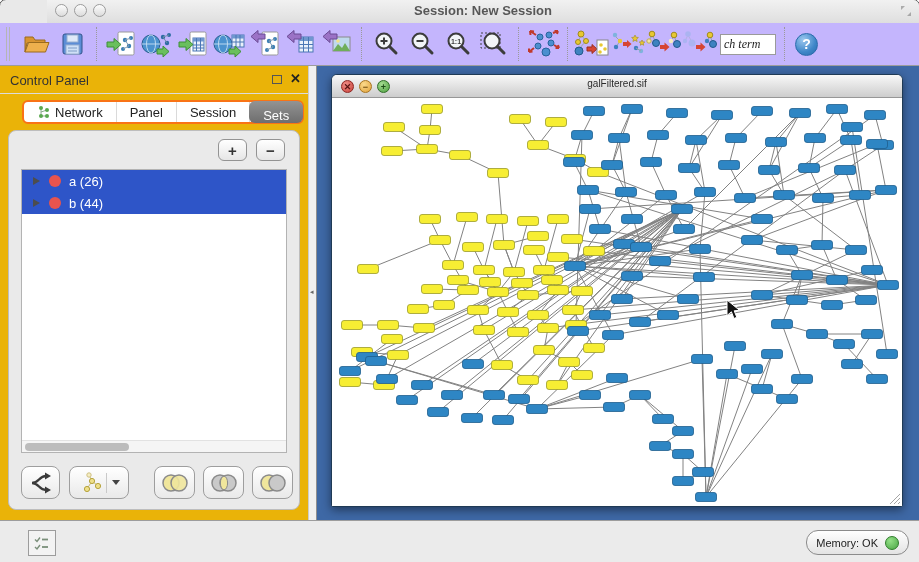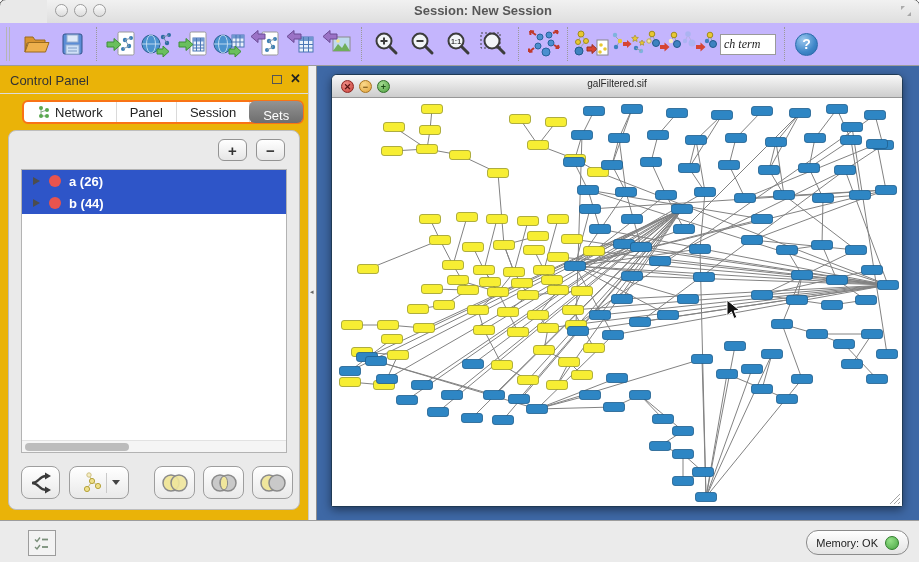--- a/index.html
+++ b/index.html
@@ -40,21 +40,21 @@
   .tab.active{background:linear-gradient(#939393,#6e6e6e);color:#fff;border-radius:6px;margin:-1px;padding:0 14px;align-items:flex-end;}
   .tab .nicon{margin-right:5px;}
   .setsbox{position:absolute;top:64px;left:8px;right:8px;bottom:10px;background:#eaeaea;
            border:1px solid #bdbdbd;border-radius:8px;}
   .pmrow{position:absolute;top:8px;right:14px;display:flex;gap:9px;}
   .pmbtn{width:29px;height:22px;border:1px solid #939393;border-radius:6px;color:#333;
          background:linear-gradient(#fff,#e6e6e6);font-size:15px;font-weight:bold;
          display:flex;align-items:center;justify-content:center;line-height:1;}
   .setlist{position:absolute;top:38px;left:12px;right:12px;bottom:56px;background:#fff;
            border:1px solid #b3b3b3;overflow:hidden;}
-  .setrow{height:22px;display:flex;align-items:center;background:#2e55c8;color:#fff;font-size:13px;font-weight:bold;}
+  .setrow{height:22px;display:flex;align-items:center;background:#2e55c8;color:#fff;font-size:13px;}
   .tri{width:0;height:0;border-left:7px solid #4d4d4d;border-top:4.5px solid transparent;
        border-bottom:4.5px solid transparent;margin:0 9px 0 11px;}
   .dot{width:12px;height:12px;border-radius:50%;background:#e8544e;margin-right:8px;}
   .hscroll{position:absolute;bottom:0;left:0;right:0;height:12px;background:#f5f5f5;border-top:1px solid #e2e2e2;}
   .hthumb{position:absolute;left:3px;top:2px;width:104px;height:8px;border-radius:4px;background:#bcbcbc;}
   .setbtns{position:absolute;bottom:10px;left:12px;display:flex;align-items:center;}
   .sbtn{height:33px;border:1px solid #9e9e9e;border-radius:8px;background:linear-gradient(#fff,#e9e9e9);
         display:flex;align-items:center;justify-content:center;}
   .sbtn.split{width:39px;}
   .sbtn.combo{width:60px;margin-left:9px;}

